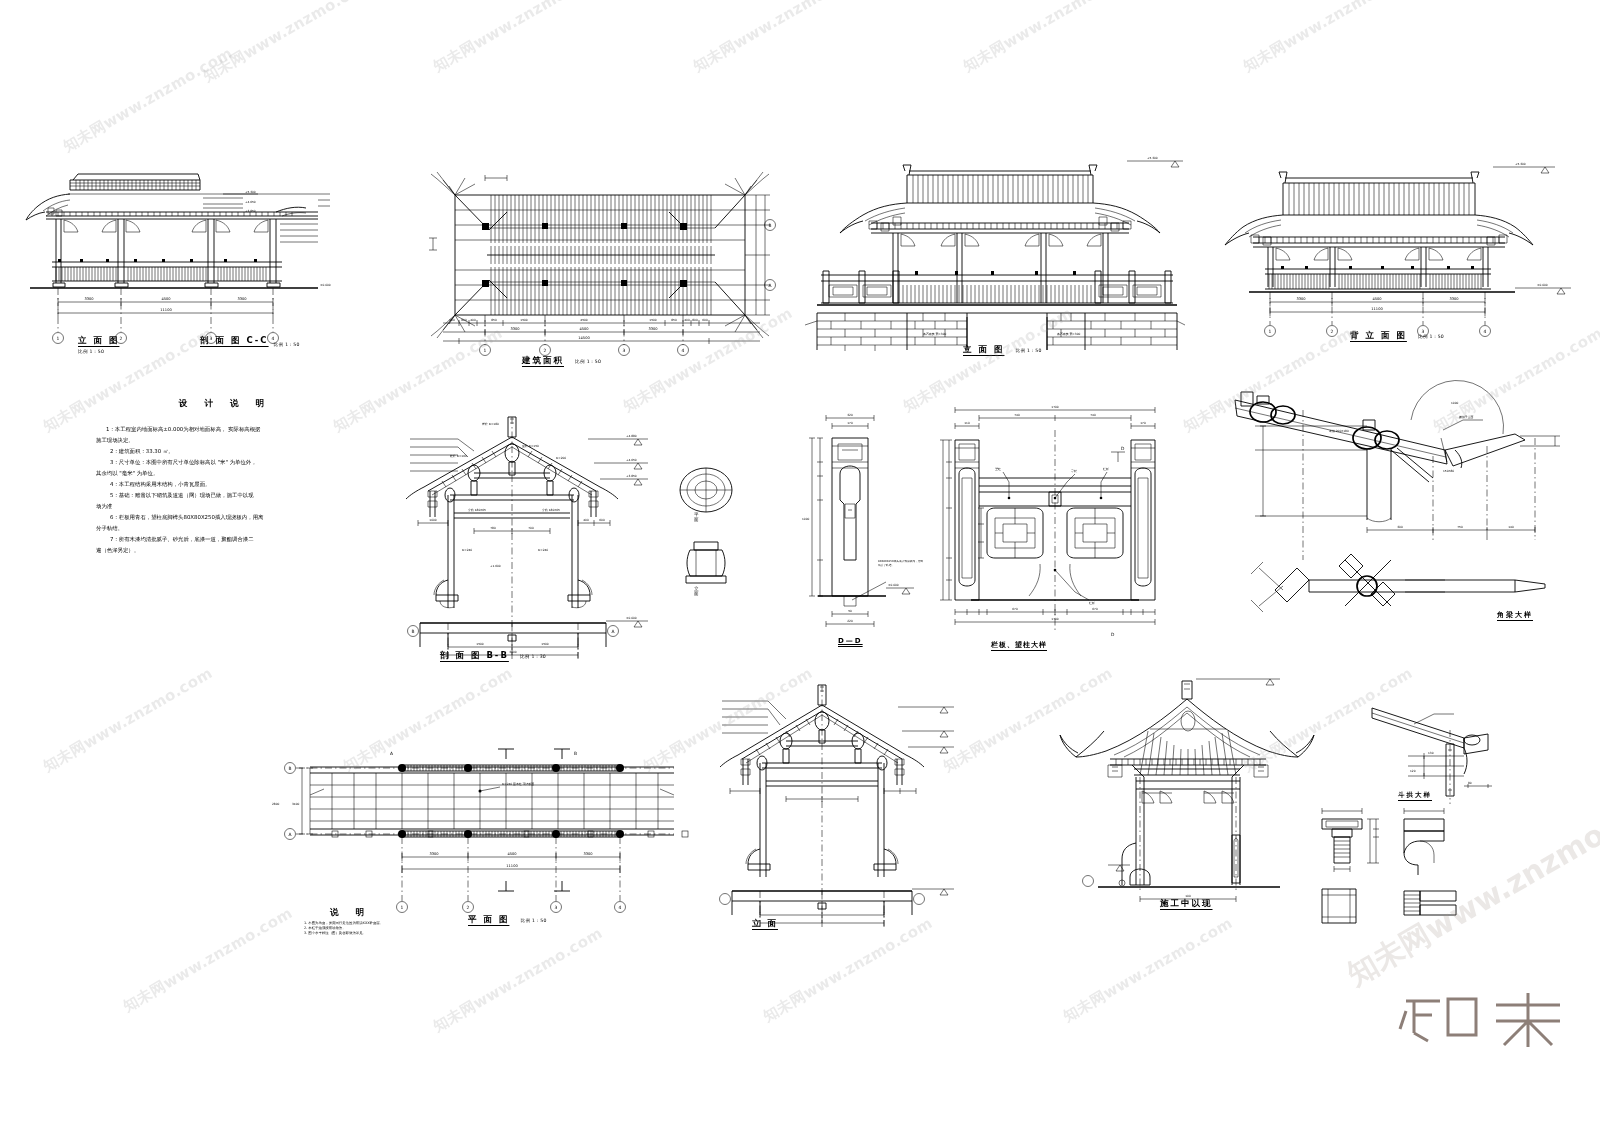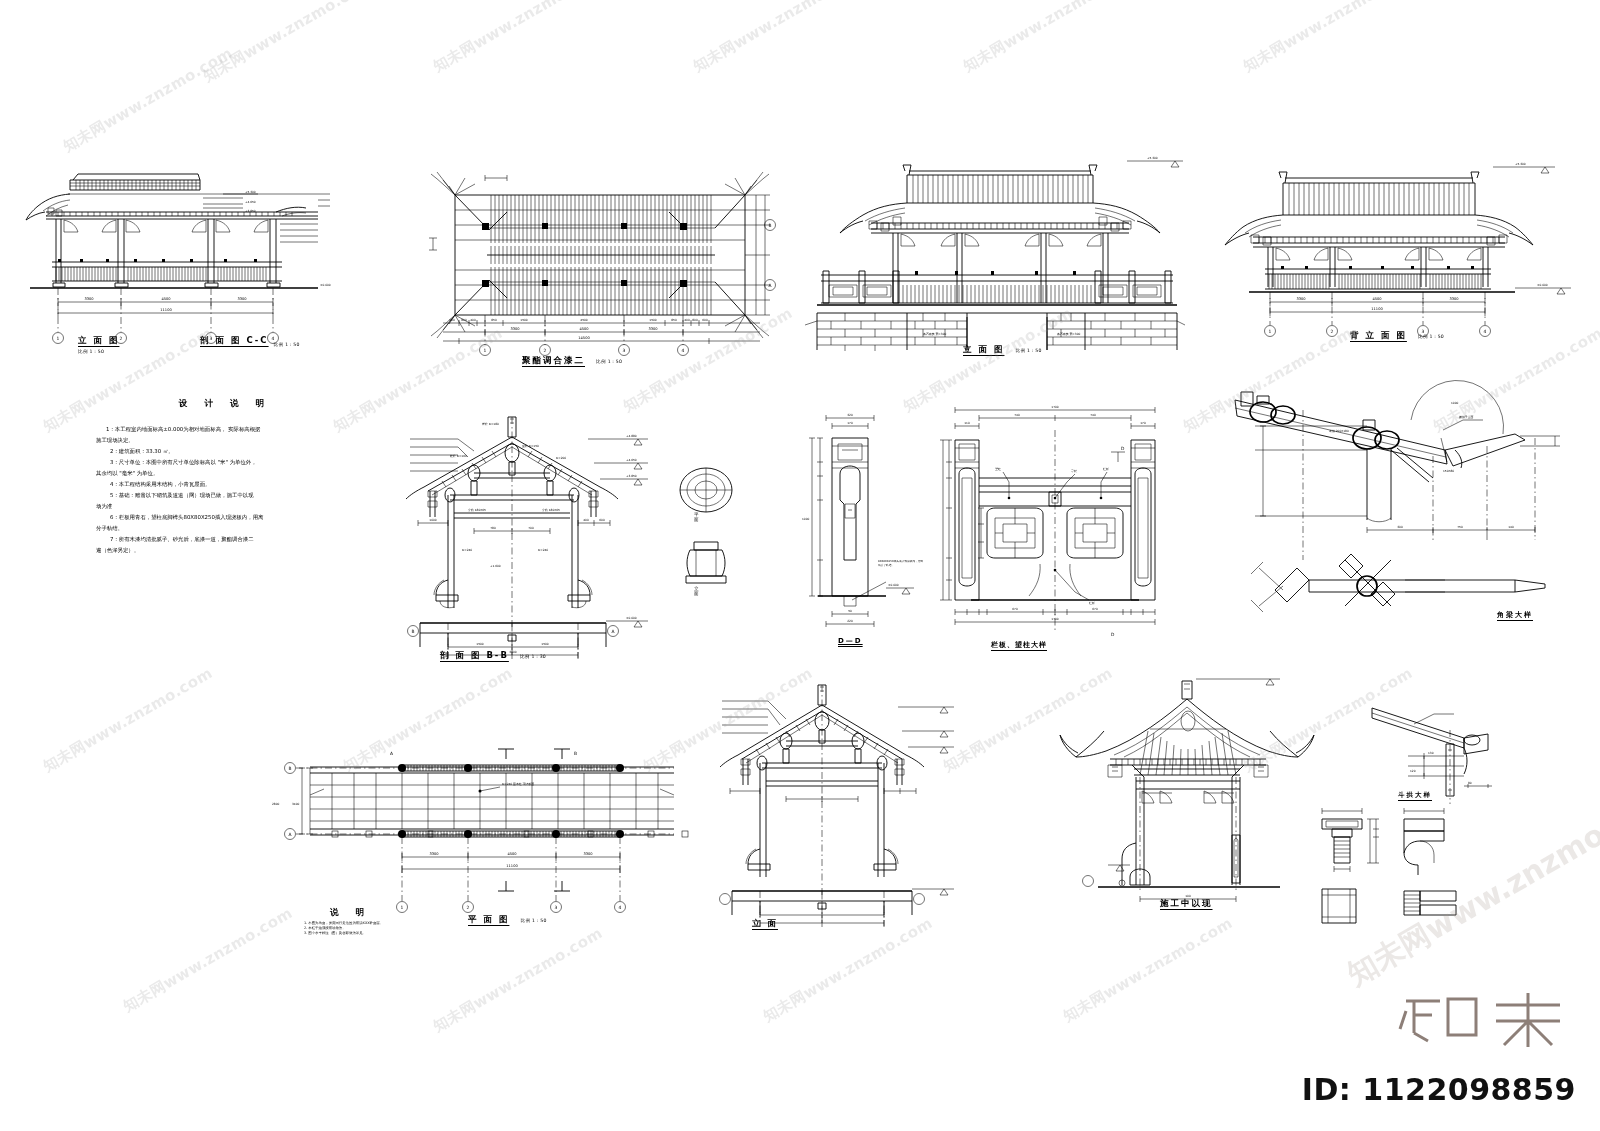--- a/index.html
+++ b/index.html
@@ -251,21 +251,21 @@
         <text x="280" y="171">600</text>
       </g>
       <g class="dim" text-anchor="middle">
         <text x="90" y="180">3300</text>
         <text x="159" y="180">4500</text>
         <text x="228" y="180">3300</text>
         <text x="159" y="189">14500</text>
       </g>
     </svg>
     <div style="position:absolute;left:97px;top:198px;">
-      <span class="ttl ul">聚酯调合漆二</span>
+      <span class="ttl ul">建筑面积</span>
       <span class="ttlsub" style="margin-left:6px;">比例 1：50</span>
     </div>
   </div>
 
   <div class="blk" style="left:795px;top:145px;width:400px;height:215px;">
     <svg width="400" height="215" viewBox="0 0 400 215">
       <g class="ln">
 
         <path class="med" d="M112 30 L298 30 L298 58 L112 58 Z"></path>
         <path class="med" d="M114 26 L296 26"></path>
@@ -1236,15 +1236,14 @@
       <g fill="none" stroke="#8d7f78" stroke-width="3">
 
         <path d="M14 16 L48 16 M22 16 L22 48 M22 30 L40 30 M22 48 L36 56 M14 26 L8 44"></path>
         <path d="M56 14 L84 14 L84 50 L56 50 Z"></path>
 
         <path d="M104 20 L168 20 M104 36 L168 36 M136 8 L136 62 M136 36 L112 60 M136 36 L160 60"></path>
       </g>
     </svg>
   </div>
 
-  <div id="idtxt">ID: 1122098859</div>
 
 </div>
 
 </body></html>

